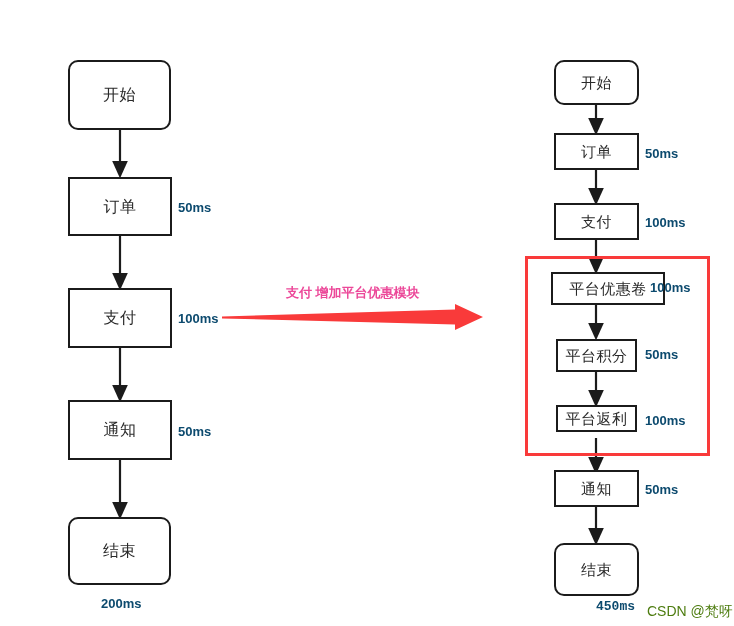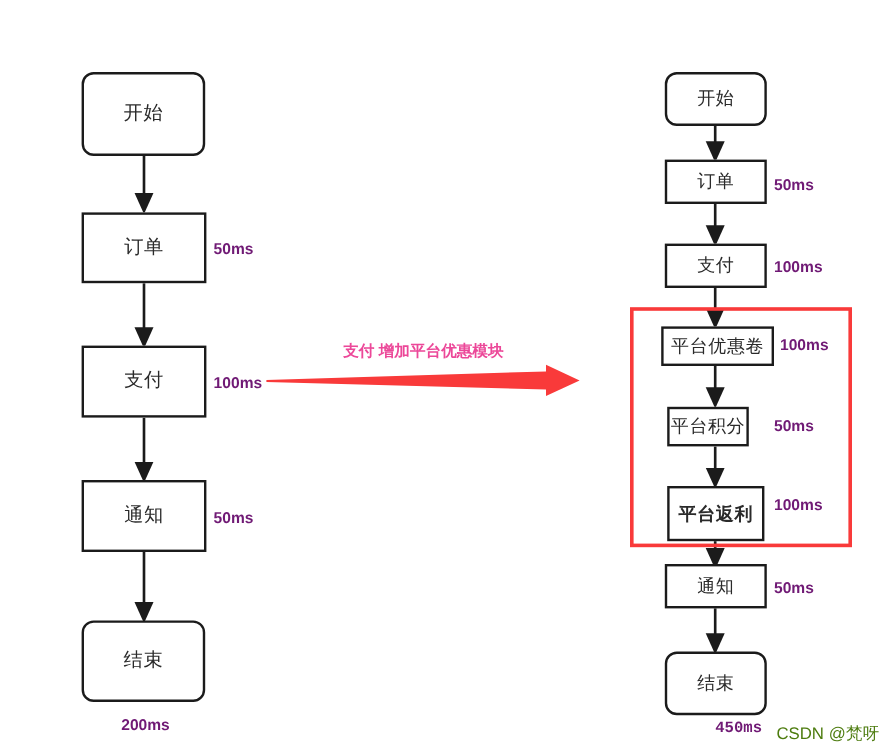--- a/index.html
+++ b/index.html
@@ -35,21 +35,21 @@
   .node-label {
     display: block;
     line-height: 1;
     white-space: nowrap;
   }
   .left-col .node-label { font-size: 16px; }
   .right-col .node-label { font-size: 15px; }
 
   .lat {
     position: absolute;
-    color: #701a75;
+    color: #0c4a6e;
     font-size: 13px;
     font-weight: 700;
     white-space: nowrap;
     line-height: 1;
   }
   .lat.total { font-size: 13px; }
 
   .edge-svg {
     position: absolute;
     left: 0; top: 0;
@@ -152,31 +152,31 @@
     <div class="node" style="left:554px; top:133px; width:85px; height:37px;">
       <span class="node-label">订单</span>
     </div>
     <span class="lat" style="left:645px; top:147px;">50ms</span>
 
     <div class="node" style="left:554px; top:203px; width:85px; height:37px;">
       <span class="node-label">支付</span>
     </div>
     <span class="lat" style="left:645px; top:216px;">100ms</span>
 
-    <div class="node" style="left:551px; top:272px; width:94px; height:33px;">
+    <div class="node" style="left:551px; top:272px; width:114px; height:33px;">
       <span class="node-label">平台优惠卷</span>
     </div>
     <span class="lat" style="left:650px; top:281px;">100ms</span>
 
-    <div class="node" style="left:556px; top:339px; width:68px; height:33px;">
+    <div class="node" style="left:556px; top:339px; width:81px; height:33px;">
       <span class="node-label">平台积分</span>
     </div>
     <span class="lat" style="left:645px; top:348px;">50ms</span>
 
-    <div class="node" style="left:556px; top:405px; width:81px; height:46px;font-weight:bold;">
+    <div class="node" style="left:556px; top:405px; width:81px; height:27px;">
       <span class="node-label">平台返利</span>
     </div>
     <span class="lat" style="left:645px; top:414px;">100ms</span>
 
     <div class="node" style="left:554px; top:470px; width:85px; height:37px;">
       <span class="node-label">通知</span>
     </div>
     <span class="lat" style="left:645px; top:483px;">50ms</span>
 
     <div class="node rounded" style="left:554px; top:543px; width:85px; height:53px;">

